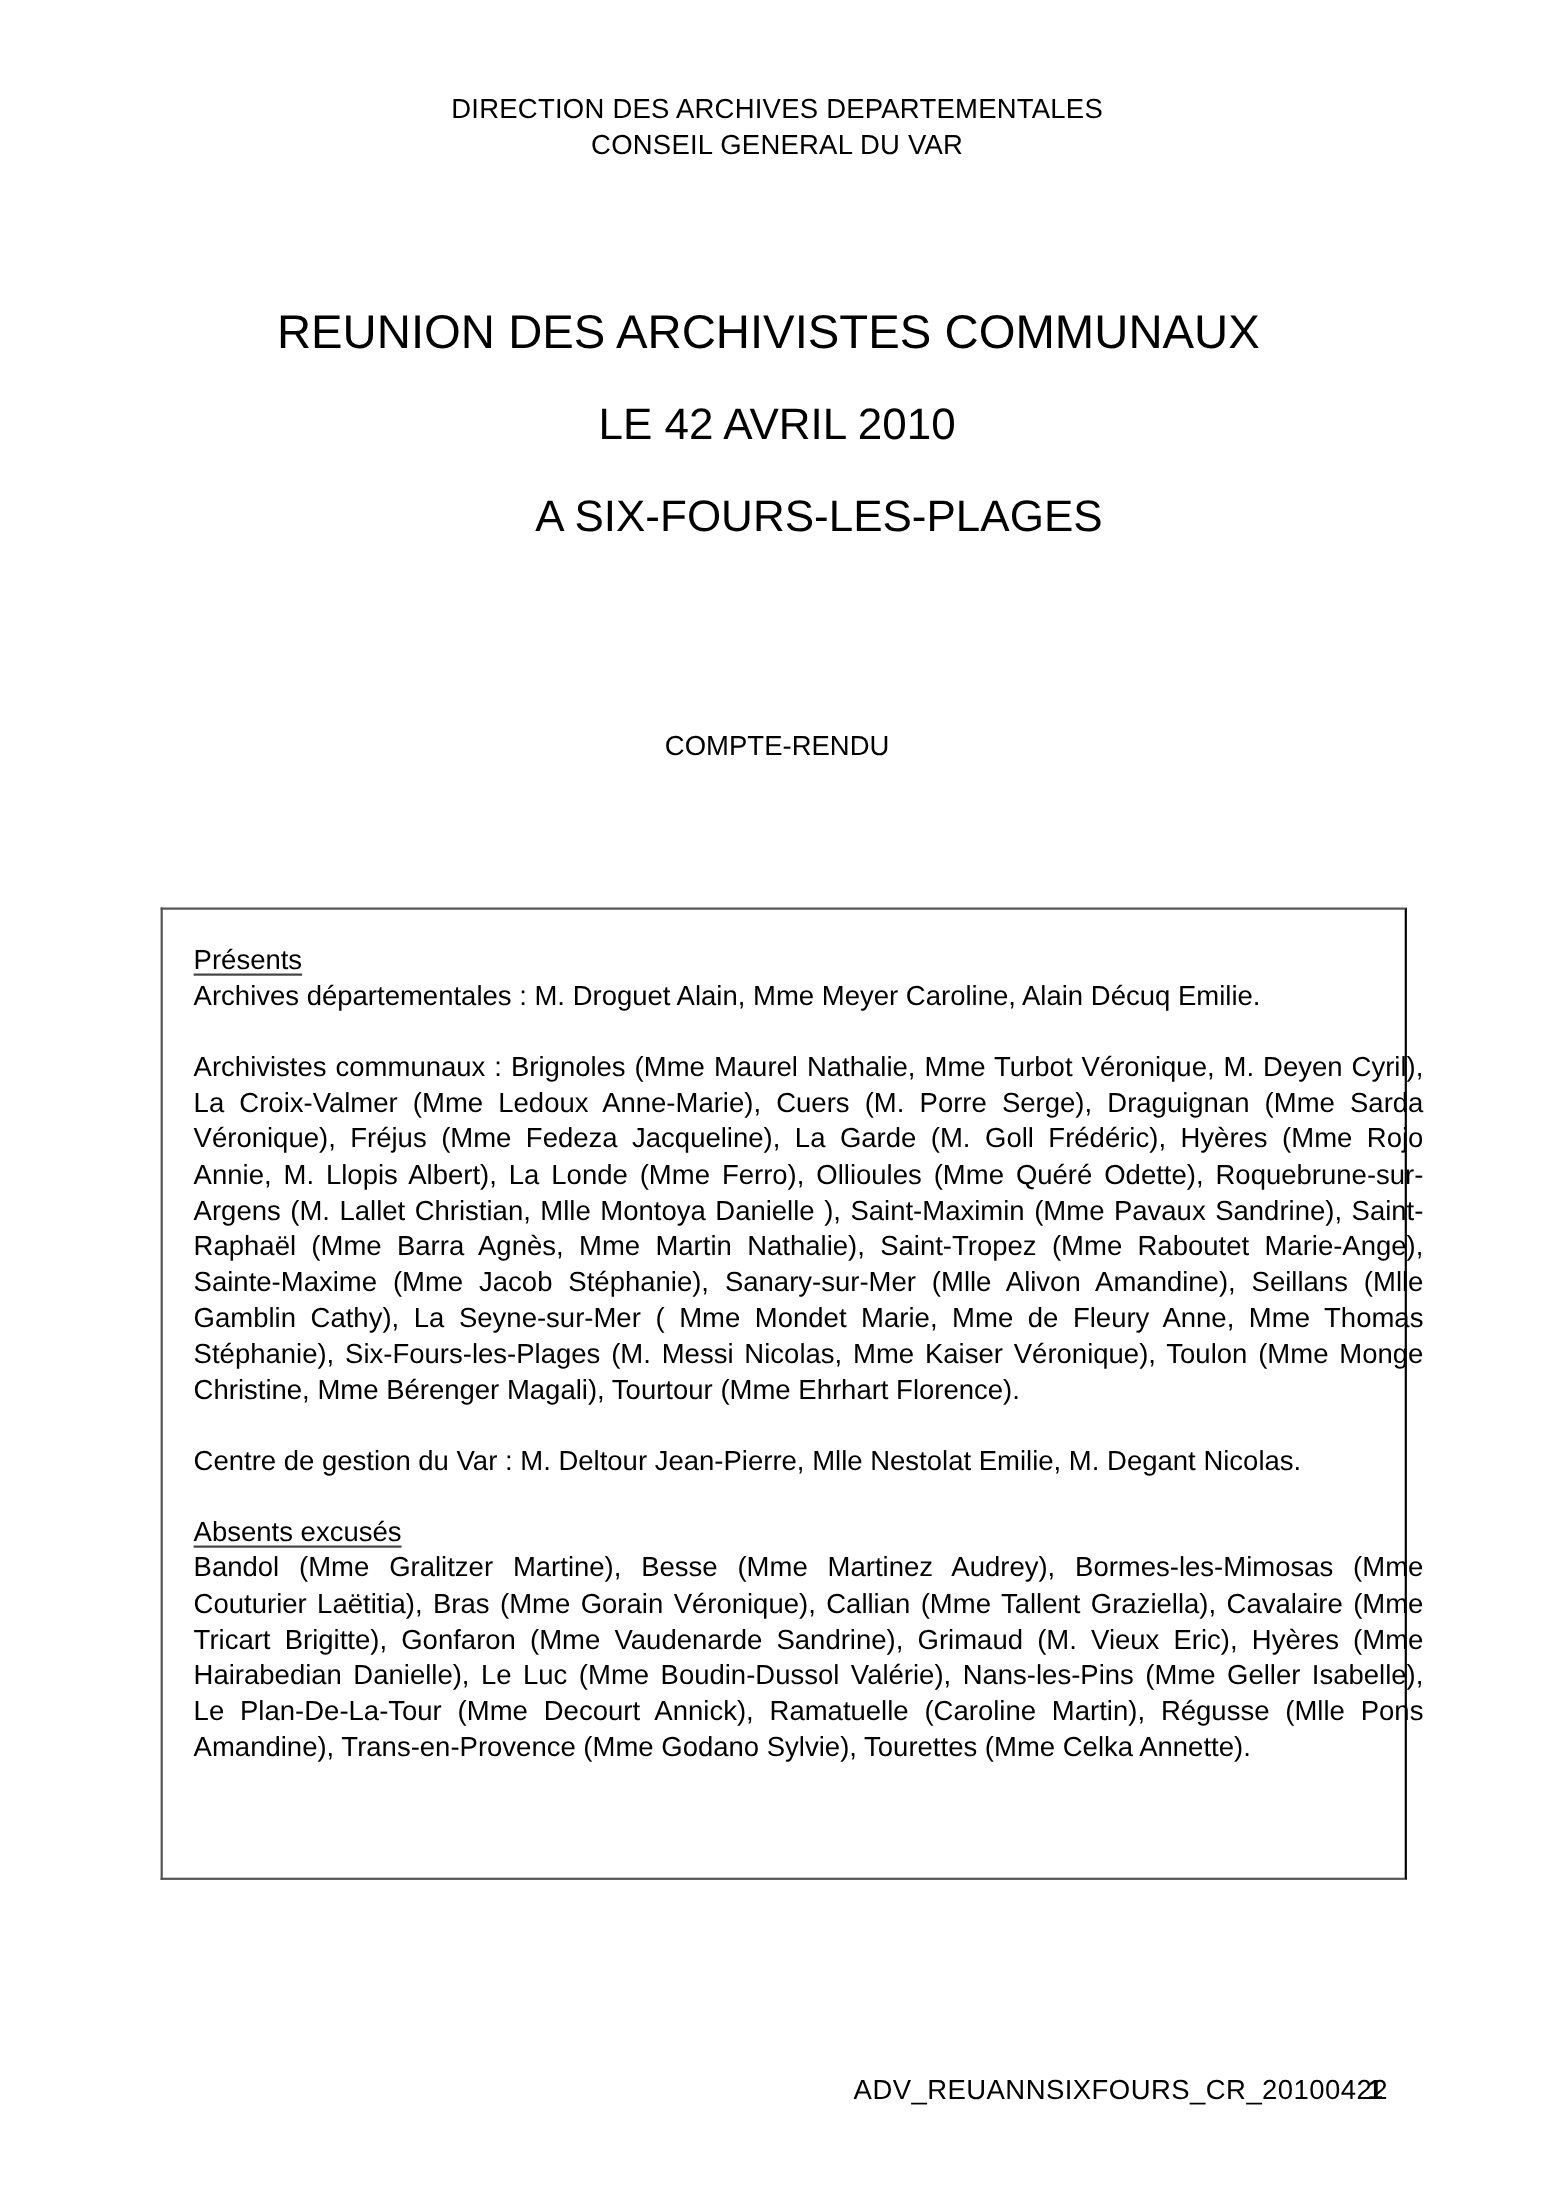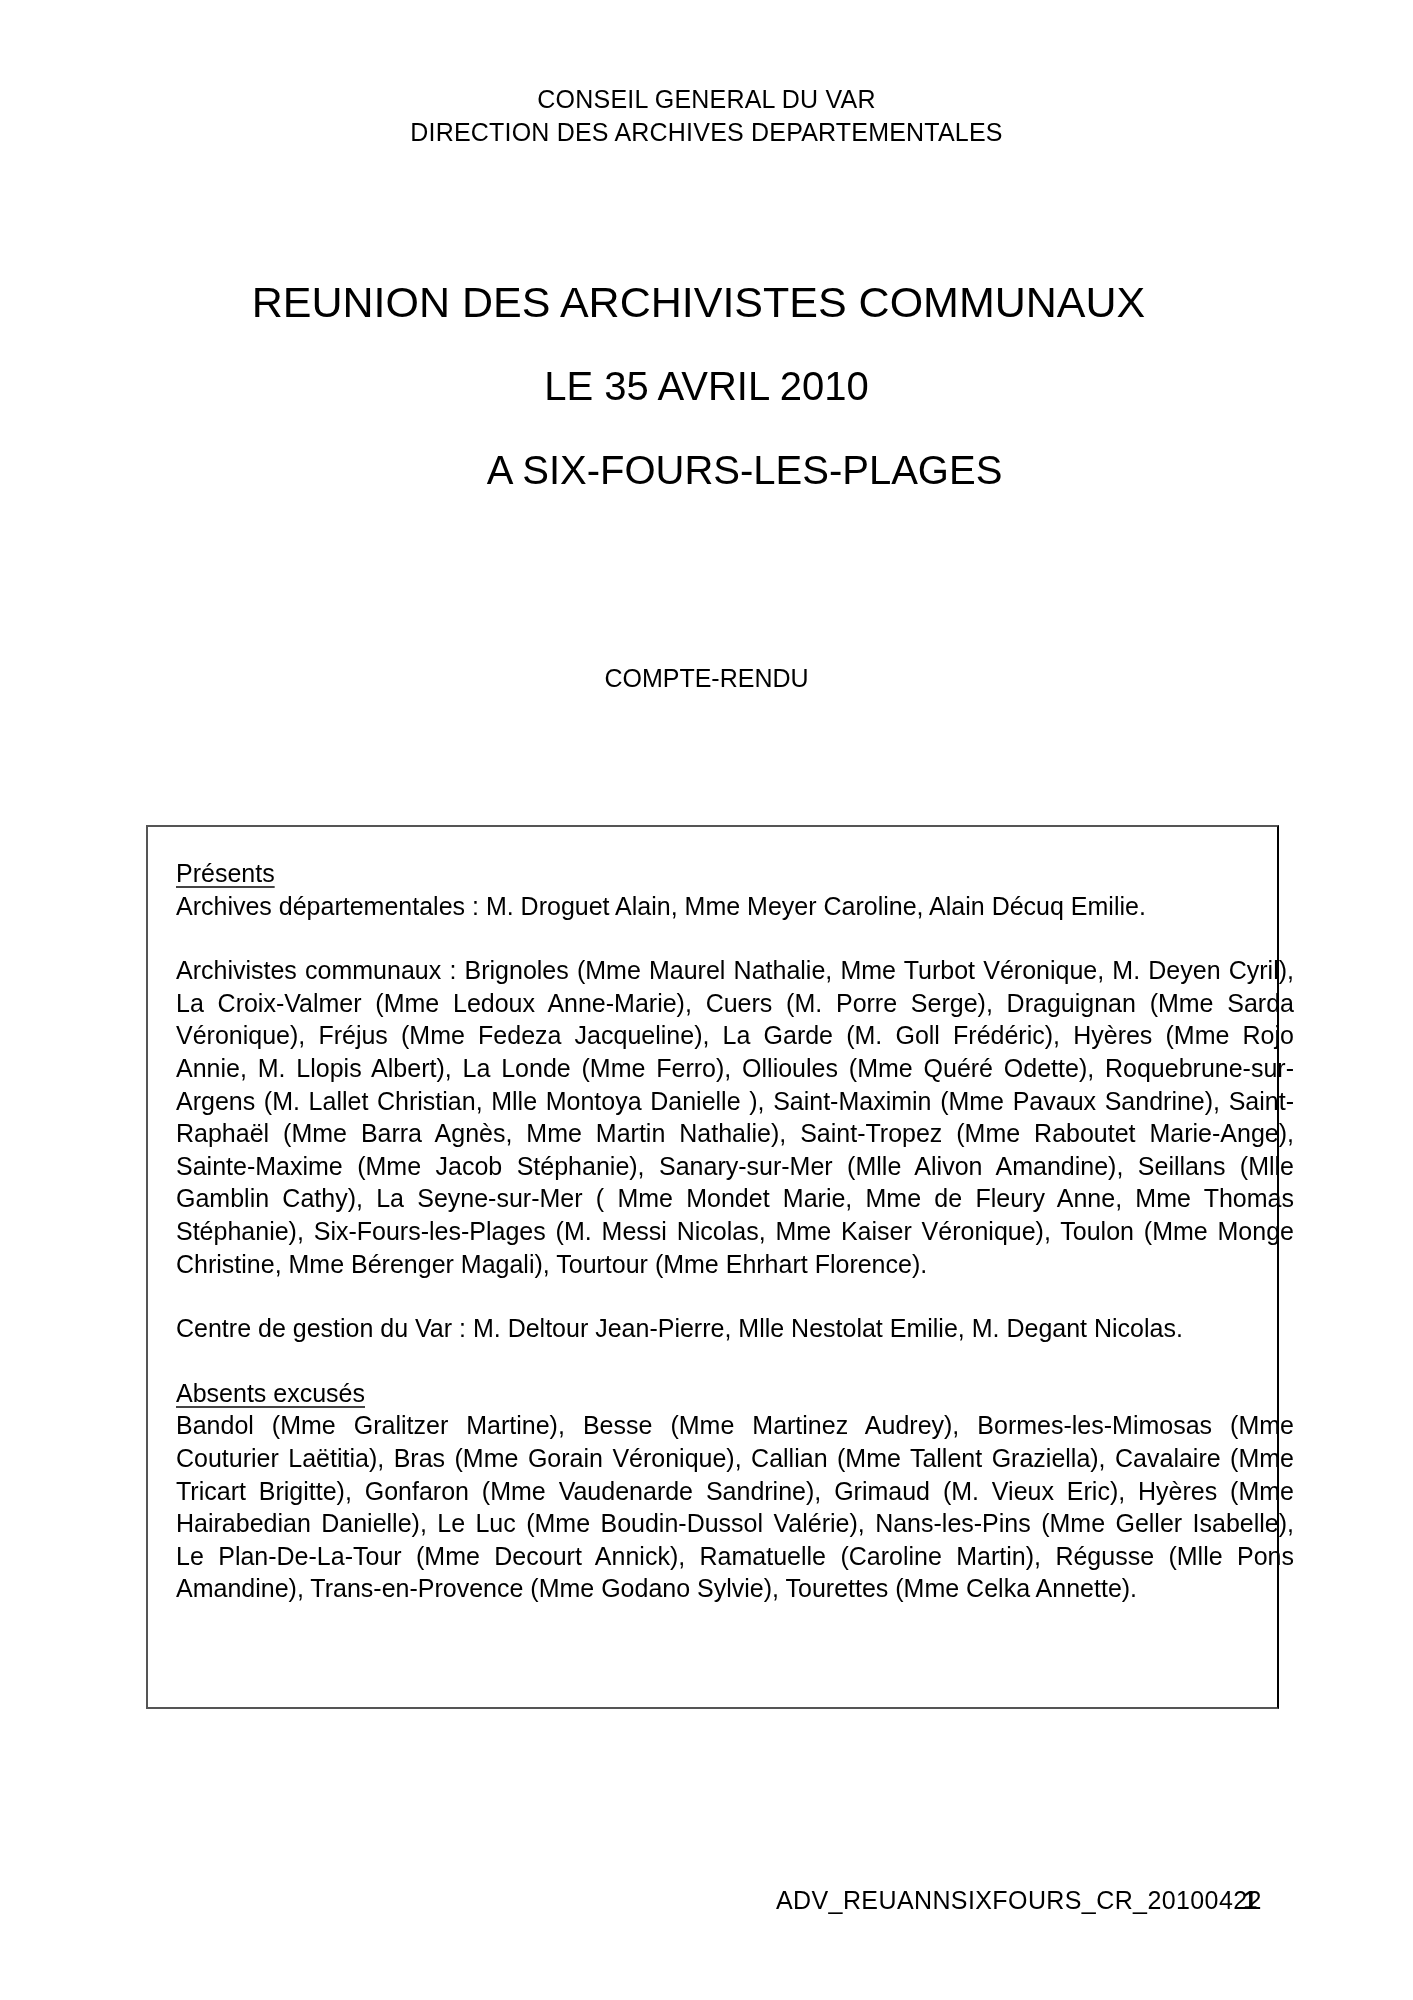--- a/index.html
+++ b/index.html
@@ -19,26 +19,26 @@
     .heading { text-decoration: underline; text-decoration-color: #444; text-underline-offset: 4px; display: block; }
     p { margin: 0; }
     .justify { text-align: justify; text-align-last: left; width: 1118px; }
     .spacer { height: 32px; }
     .footer { position: absolute; top: 1886px; left: 776px; font-size: 25px; letter-spacing: 0.4px; }
   </style>
 </head>
 <body>
 
 <div class="header">
+  <div>DIRECTION DES ARCHIVES DEPARTEMENTALES</div>
   <div>CONSEIL GENERAL DU VAR</div>
-  <div>DIRECTION DES ARCHIVES DEPARTEMENTALES</div>
 </div>
 
 <div class="title t1">REUNION DES ARCHIVISTES COMMUNAUX</div>
-<div class="title t2">LE 35 AVRIL 2010</div>
+<div class="title t2">LE 42 AVRIL 2010</div>
 <div class="title t3">A SIX-FOURS-LES-PLAGES</div>
 
 <div class="subtitle">COMPTE-RENDU</div>
 
 <div class="box"></div>
 <div class="box-content">
   <span class="heading">Présents</span>
   <p>Archives départementales : M. Droguet Alain, Mme Meyer Caroline, Alain Décuq Emilie.</p>
   <div class="spacer"></div>
   <p class="justify">Archivistes communaux : Brignoles (Mme Maurel Nathalie, Mme Turbot Véronique, M. Deyen Cyril), La Croix-Valmer (Mme Ledoux Anne-Marie), Cuers (M. Porre Serge), Draguignan (Mme Sarda Véronique), Fréjus (Mme Fedeza Jacqueline), La Garde (M. Goll Frédéric), Hyères (Mme Rojo Annie, M. Llopis Albert), La Londe (Mme Ferro), Ollioules (Mme Quéré Odette), Roquebrune-sur-Argens (M. Lallet Christian, Mlle Montoya Danielle ), Saint-Maximin (Mme Pavaux Sandrine), Saint-Raphaël (Mme Barra Agnès, Mme Martin Nathalie), Saint-Tropez (Mme Raboutet Marie-Ange), Sainte-Maxime (Mme Jacob Stéphanie), Sanary-sur-Mer (Mlle Alivon Amandine), Seillans (Mlle Gamblin Cathy), La Seyne-sur-Mer ( Mme Mondet Marie, Mme de Fleury Anne, Mme Thomas Stéphanie), Six-Fours-les-Plages (M. Messi Nicolas, Mme Kaiser Véronique), Toulon (Mme Monge Christine, Mme Bérenger Magali), Tourtour (Mme Ehrhart Florence).</p>

